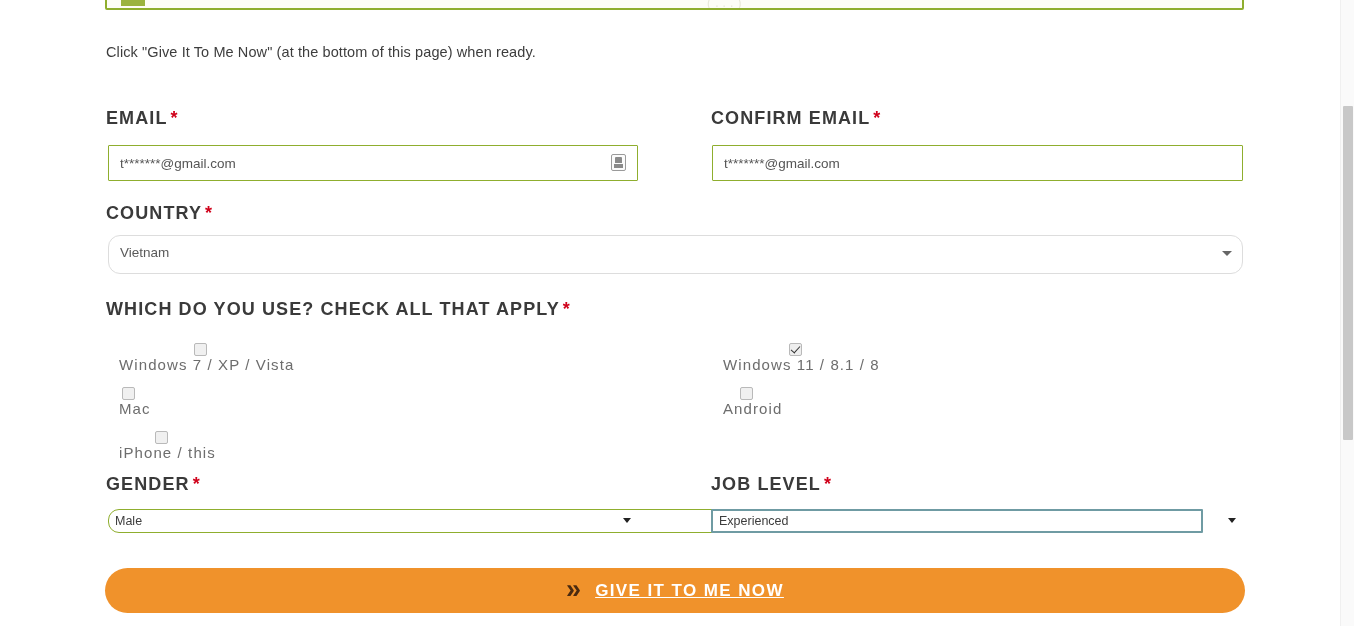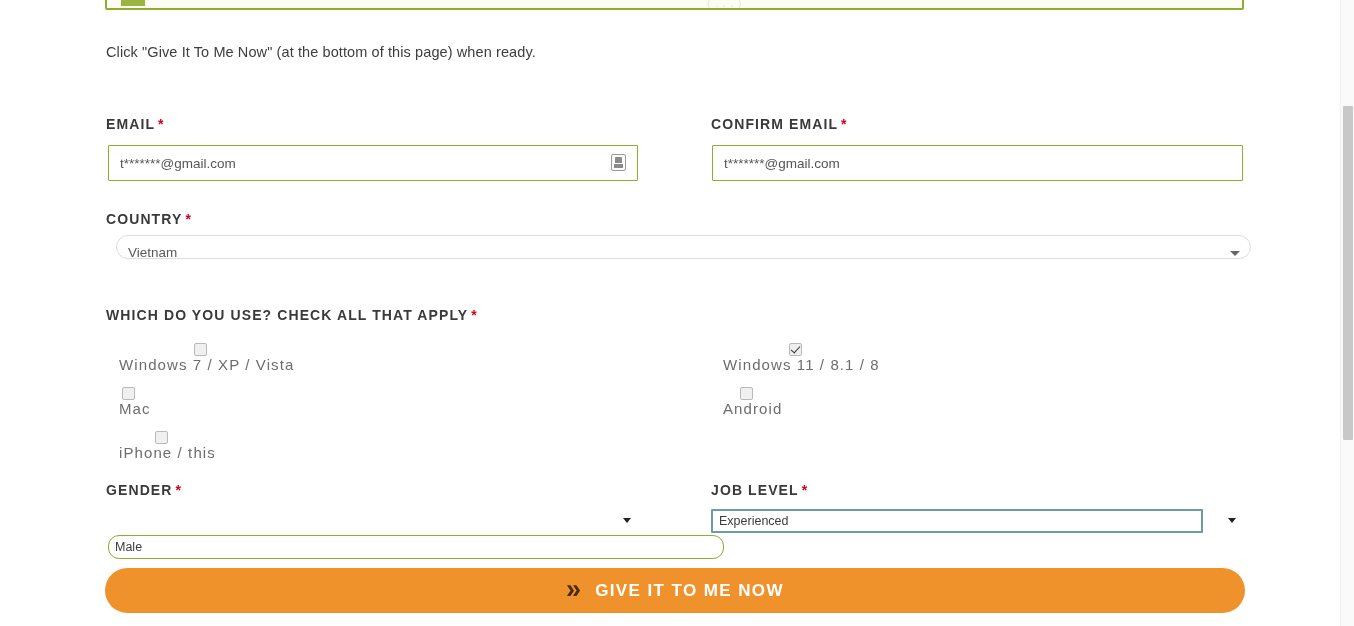--- a/index.html
+++ b/index.html
@@ -54,27 +54,26 @@
     left: 106px;
     top: 44px;
     font-size: 14.5px;
     color: #3d3d3d;
     letter-spacing: .1px;
   }
 
   
   .field-label {
     position: absolute;
-    font-size: 14px;
+    font-size: 18px;
     font-weight: bold;
     letter-spacing: 1.1px;
     color: #3a3a3a;
     text-transform: uppercase;
     white-space: nowrap;
-    margin-top: 8px;
   }
   .req {
     color: #d0021b;
     font-weight: bold;
     margin-left: 3px;
   }
 
   
   .text-input {
     position: absolute;
@@ -110,24 +109,24 @@
     content: "";
     position: absolute;
     left: 2px; top: 9px;
     width: 9px; height: 4px;
     background: #8a8a8a;
   }
 
   
   .country-box {
     position: absolute;
-    left: 116px;
+    left: 108px;
     top: 235px;
     width: 1135px;
-    height: 24px;
+    height: 39px;
     border: 1px solid #dddddd;
     background: #ffffff;
     border-radius: 12px;
   }
   .country-value {
     position: absolute;
     left: 11px;
     top: 9px;
     font-size: 13.5px;
     color: #5a5a5a;
@@ -230,20 +229,21 @@
     font-weight: bold;
     line-height: 1;
     position: relative;
     top: -1px;
   }
   .btn-text {
     color: #ffffff;
     font-size: 17px;
     font-weight: bold;
     letter-spacing: 1.4px;
+    text-decoration: underline;
   }
 
   
   .scroll-track {
     position: absolute;
     right: 0;
     top: 0;
     width: 14px;
     height: 626px;
     background: #fafafa;
@@ -312,21 +312,21 @@
     <span class="cb-label">Windows 11 / 8.1 / 8</span>
   </div>
   <div class="cb-row" style="left:711px; top:387px;">
     <span class="cb"></span>
     <span class="cb-label">Android</span>
   </div>
 
   <div class="field-label" style="left:106px; top:474px;">
     <span>GENDER</span><span class="req">*</span>
   </div>
-  <select class="native-select" style="left:108px; top:535px; width:616px;border-radius:11px;">
+  <select class="native-select" style="left:108px; top:509px; width:616px;border-radius:11px;">
     <option>Male</option>
   </select>
   <div class="sel-arrow" style="left:623px; top:518px;"></div>
 
   <div class="field-label" style="left:711px; top:474px;">
     <span>JOB LEVEL</span><span class="req">*</span>
   </div>
   <select class="native-select focused" style="left:711px; top:509px; width:492px;">
     <option>Experienced</option>
   </select>

